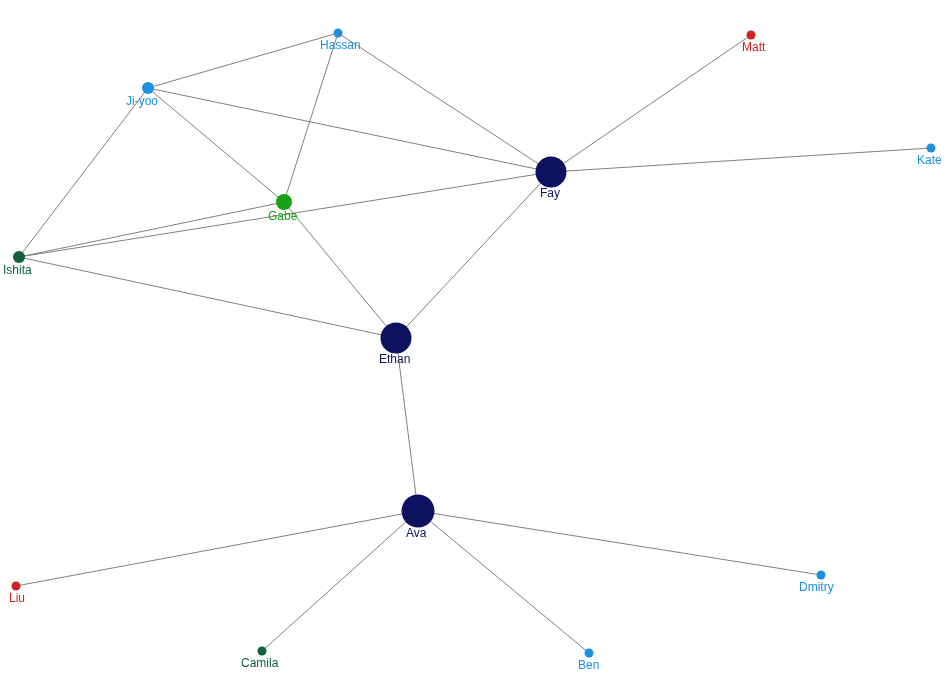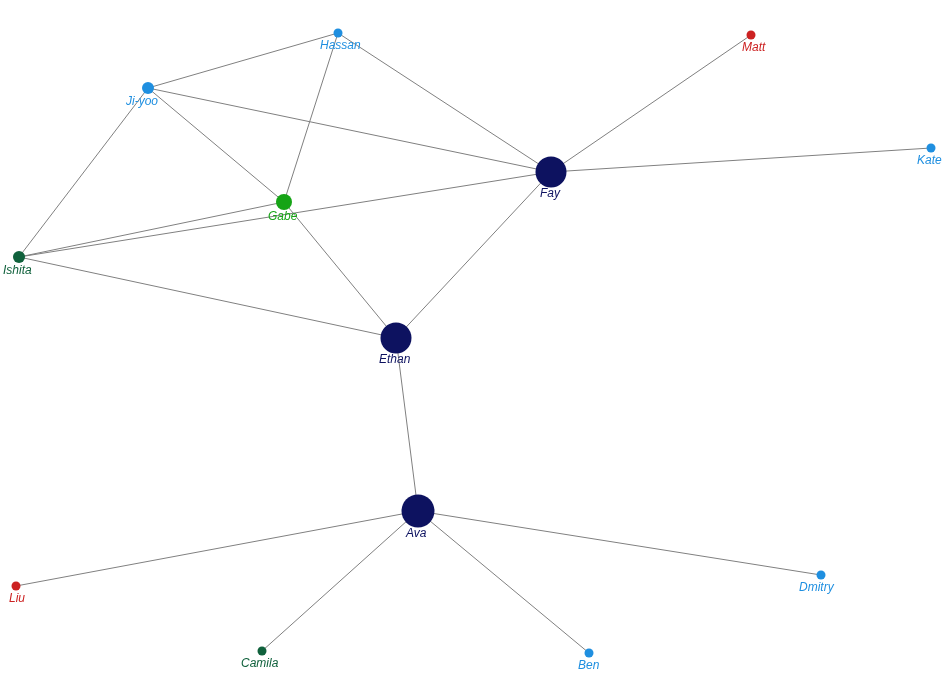--- a/index.html
+++ b/index.html
@@ -11,21 +11,20 @@
     width: 950px;
     height: 688px;
     overflow: hidden;
     font-family: "Liberation Sans", sans-serif;
   }
   #graph-canvas {
     position: relative;
     width: 883px;
     height: 688px;
     background: #ffffff;
-    font-style: italic;
   }
   #graph-svg {
     position: absolute;
     top: 0;
     left: 0;
     width: 950px;
     height: 688px;
     display: block;
   }
   .node-label {

